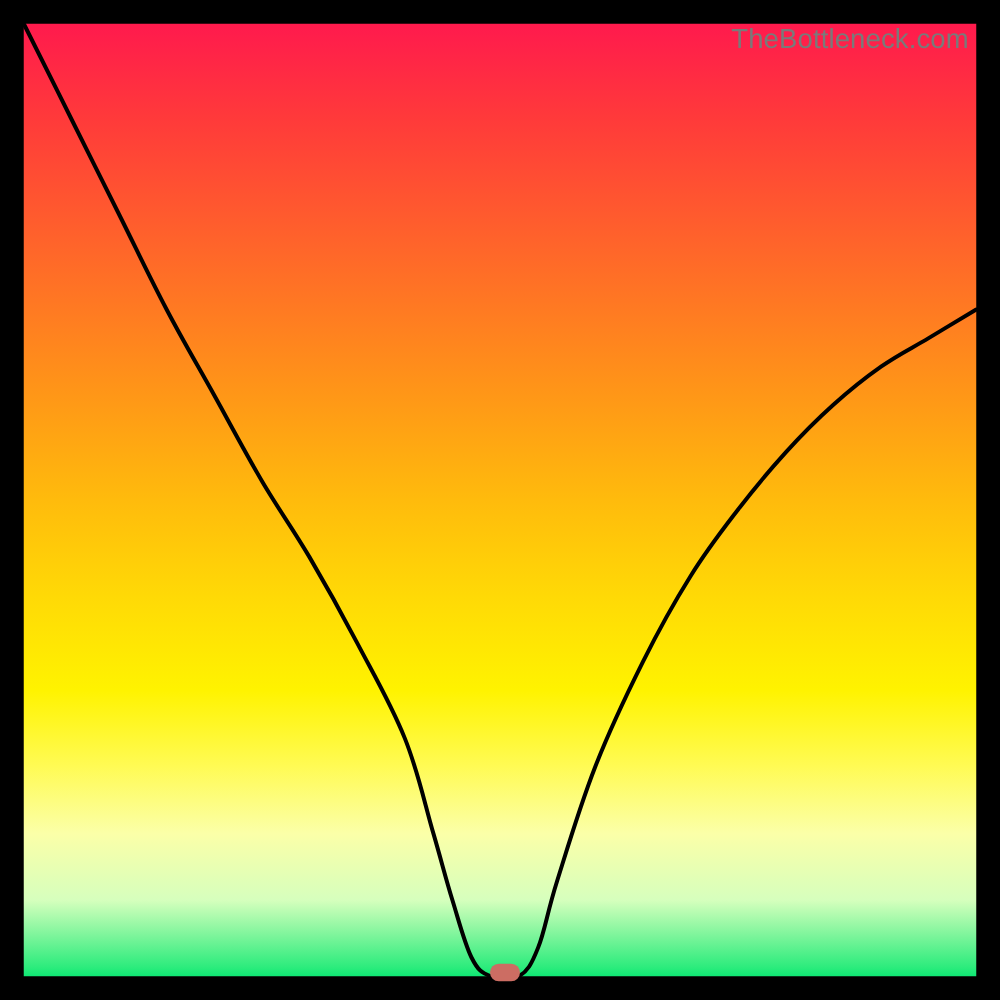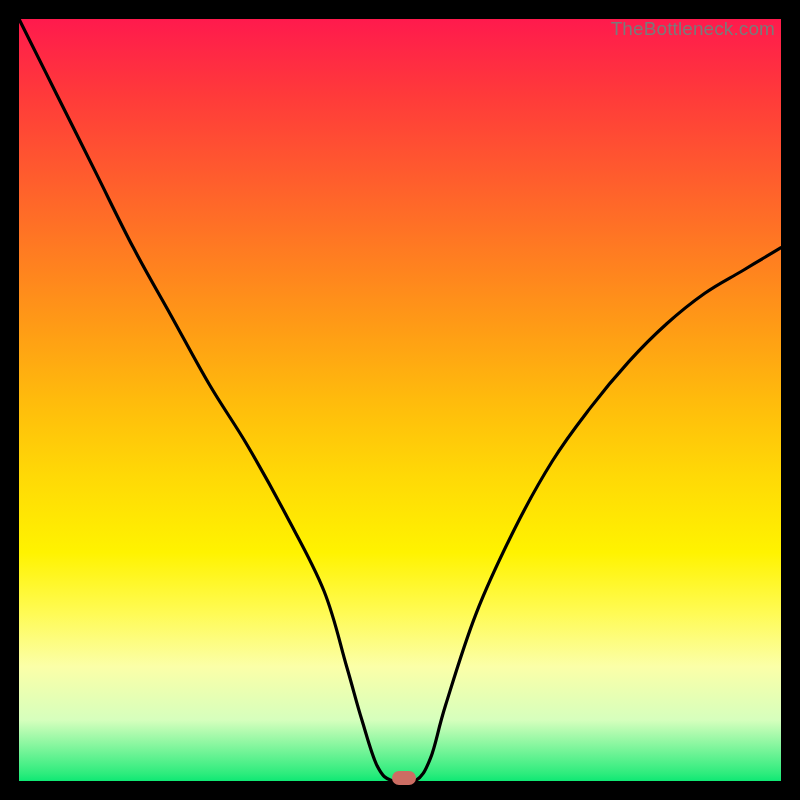--- a/index.html
+++ b/index.html
@@ -30,21 +30,21 @@
       #d6ffbd 92%,
       #2eec7d 99%,
       #0fe874 100%
     );
   }
   .watermark {
     position: absolute;
     top: -1px;
     right: 6px;
     font-family: Arial, Helvetica, sans-serif;
-    font-size: 19px;
+    font-size: 22px;
     color: #7a7a7a;
     font-weight: 500;
     letter-spacing: 0.1px;
     user-select: none;
   }
   svg.curve {
     position: absolute;
     left: 0; top: 0;
     width: 762px;
     height: 762px;

